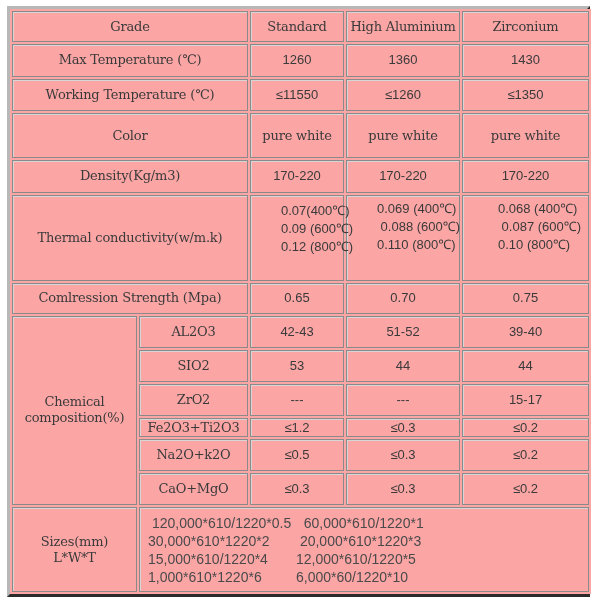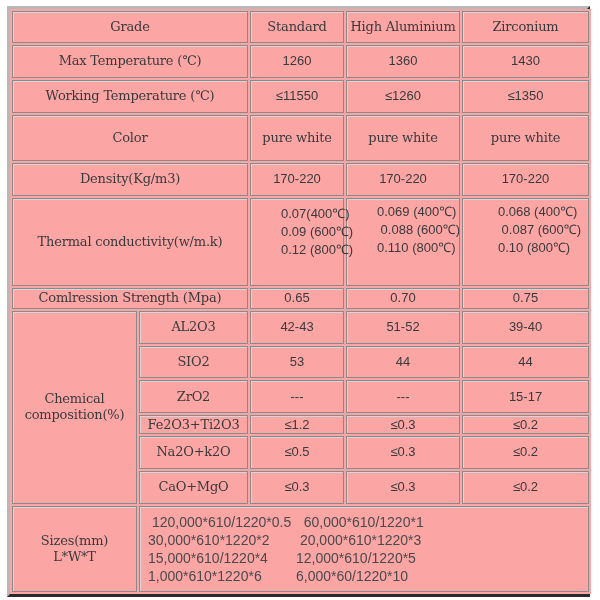--- a/index.html
+++ b/index.html
@@ -133,21 +133,21 @@
     </td>
     <td class="sans" style="vertical-align:top;padding-top:4px">
       <div class="tc-lines">
         <span>0.068 (400℃)</span>
         <span> 0.087 (600℃)</span>
         <span>0.10 (800℃)</span>
       </div>
     </td>
   </tr>
 
-  <tr style="height:20px">
+  <tr style="height:30px">
     <td colspan="2" class="serif">Comlression Strength (Mpa)</td>
     <td class="sans">0.65</td>
     <td class="sans">0.70</td>
     <td class="sans">0.75</td>
   </tr>
 
   <tr style="height:32px">
     <td rowspan="6" class="serif">
       <span style="display:block">Chemical</span>
       <span style="display:block">composition(%)</span>

